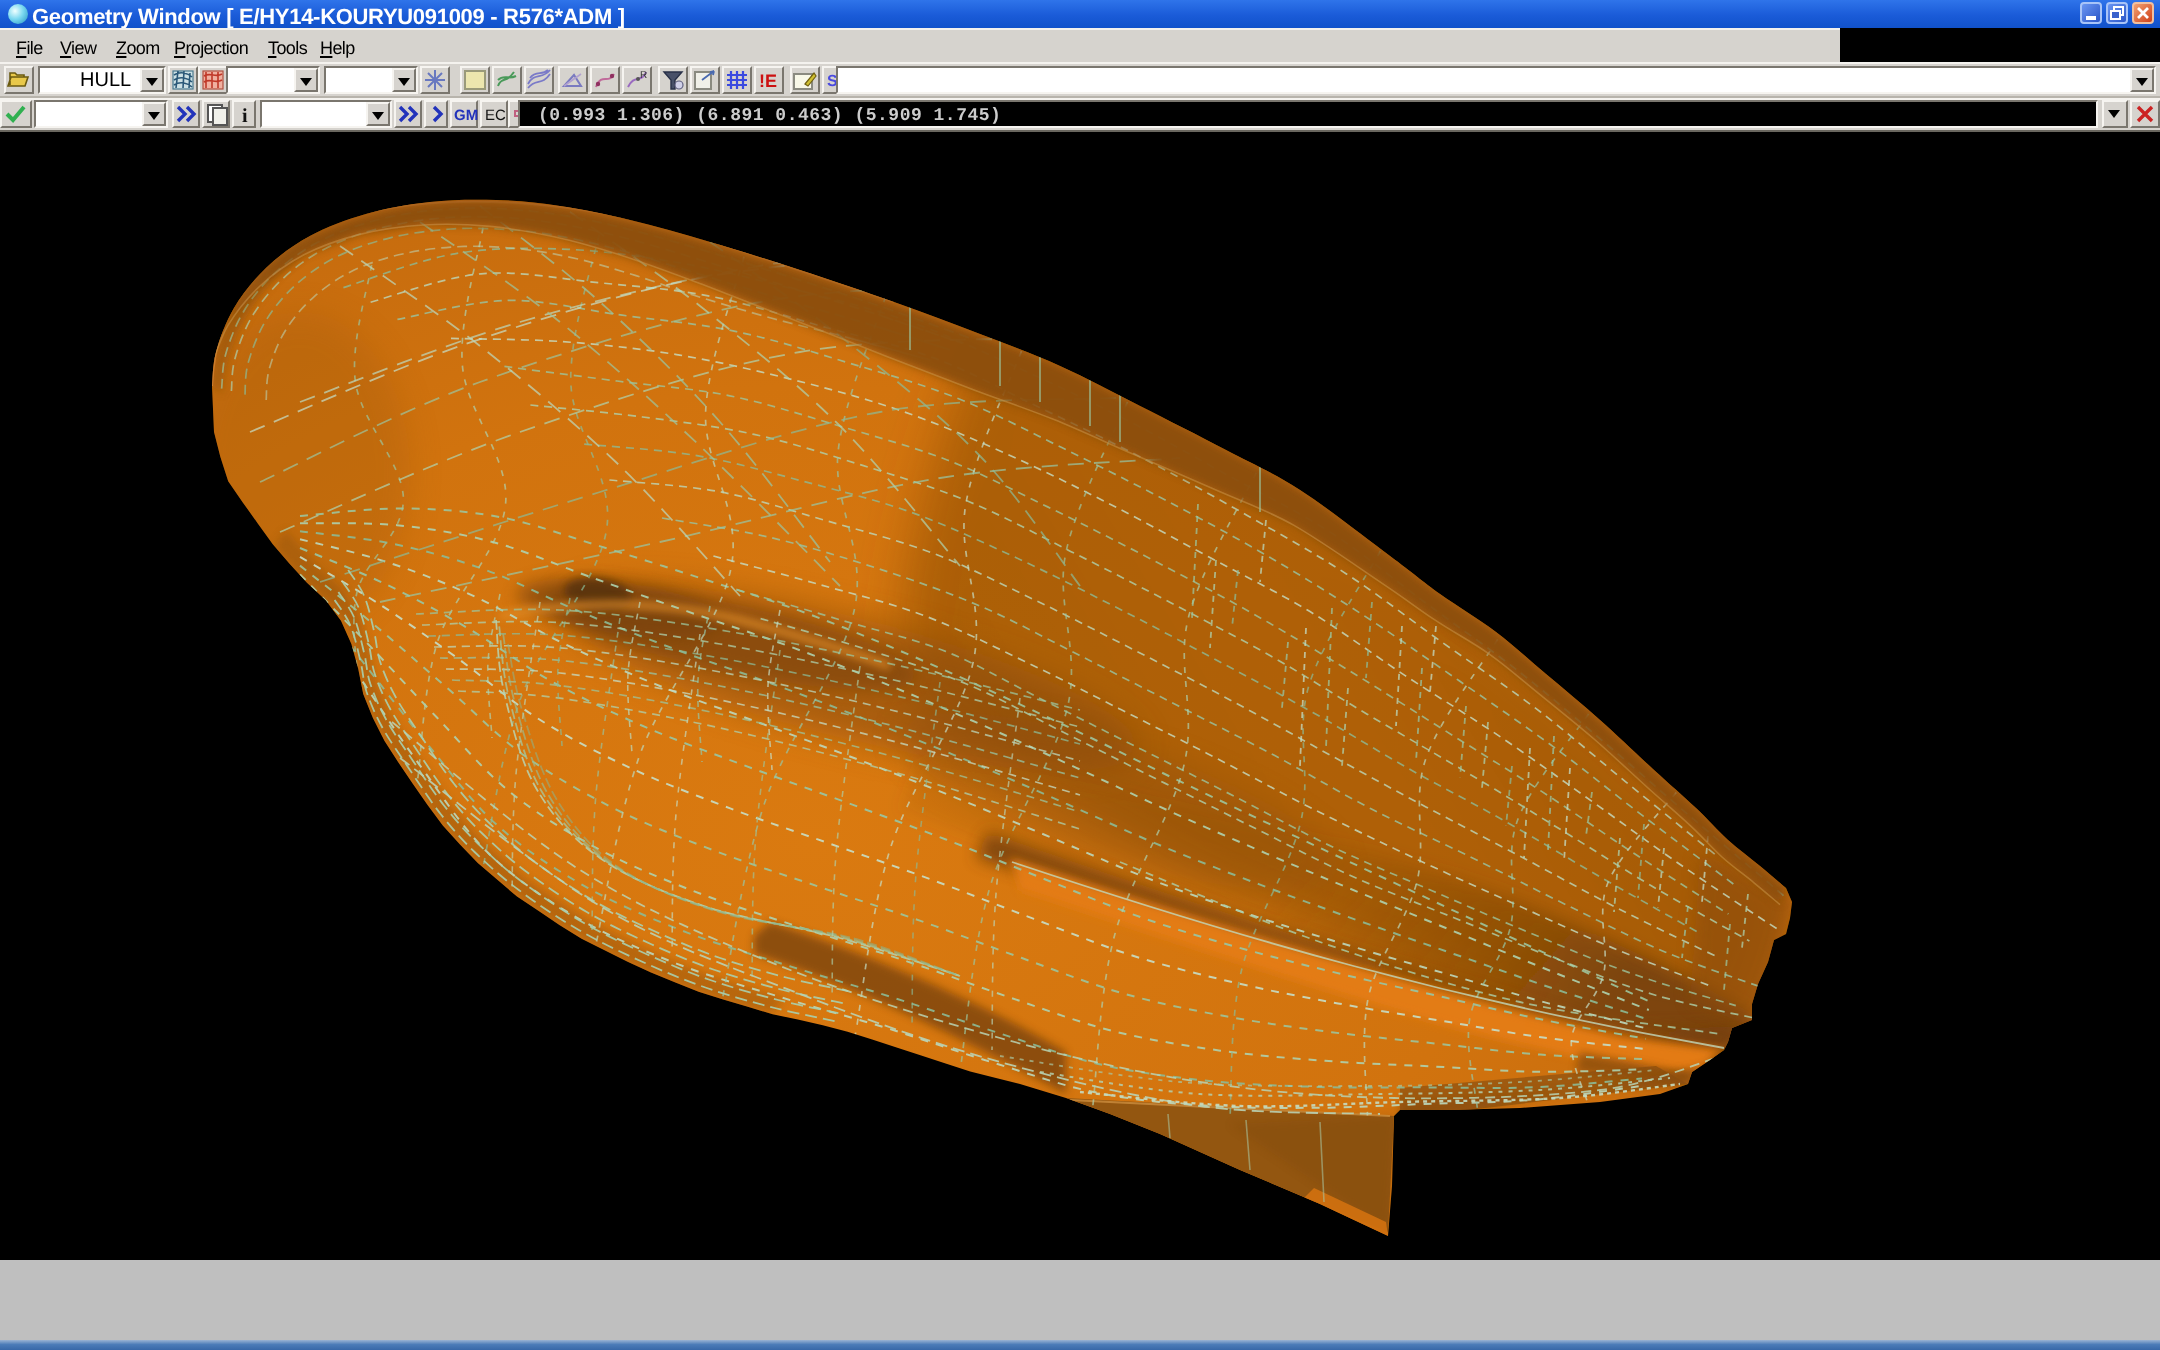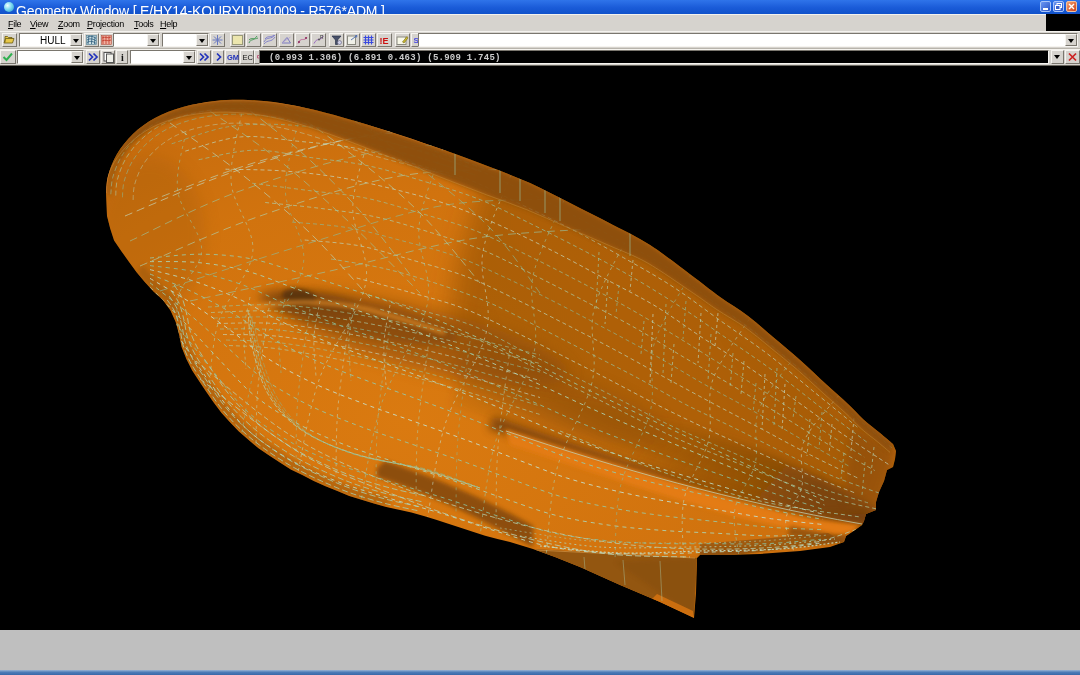--- a/index.html
+++ b/index.html
@@ -1,26 +1,26 @@
 <!DOCTYPE html>
 <html><head><meta charset="utf-8">
 <style>
 html,body{margin:0;padding:0;width:1080px;height:675px;overflow:hidden;background:#000;}
 body{font-family:"Liberation Sans",sans-serif;}
 .win{position:absolute;left:0;top:0;width:1080px;height:675px;}
 .title{position:absolute;left:0;top:0;width:1080px;height:14px;
 background:linear-gradient(#2f74ea,#1a5bd8 55%,#1152ca);}
-.title .txt{position:absolute;left:16px;top:2.5px;color:#fff;font-weight:normal;font-size:14px;letter-spacing:-0.15px;white-space:nowrap;}
+.title .txt{position:absolute;left:16px;top:2.5px;color:#fff;font-weight:bold;font-size:11px;letter-spacing:-0.15px;white-space:nowrap;}
 .ticon{position:absolute;left:4px;top:2px;width:10px;height:10px;border-radius:50%;
 background:radial-gradient(circle at 35% 35%, #f0ffff, #7ad8f0 45%, #2090c0);}
 .wb{position:absolute;top:1px;width:11px;height:11px;border-radius:2px;border:1px solid #a8c4f8;box-sizing:border-box;
 background:linear-gradient(135deg,#6a96f2,#2a55c8);overflow:hidden;}
 .wb svg{position:absolute;left:0;top:0;}
 .wb.cl{background:linear-gradient(135deg,#f0a070,#d04018);border-color:#f0c0a0;}
-.menubar{position:absolute;left:0;top:14px;width:1046px;height:17px;background:#d6d3ce;
+.menubar{position:absolute;left:0;top:14px;width:920px;height:17px;background:#d6d3ce;
 border-top:1px solid #f4f2ee;box-sizing:border-box;}
 .menubar .m{position:absolute;top:4px;font-size:9px;letter-spacing:-0.3px;color:#000;}
 .menubar .m u{text-decoration:underline;}
 .tb{position:absolute;left:0;width:1080px;background:#d6d3ce;box-sizing:border-box;}
 .tb1{top:31px;height:17px;border-top:1px solid #f4f2ee;}
 .tb2{top:48px;height:17px;border-top:1px solid #b8b4ac;box-shadow:inset 0 1px 0 #f4f2ee;}
 .btn{position:absolute;width:15px;height:14px;background:#d6d3ce;border:1px solid;
 border-color:#f6f4f0 #7a766e #7a766e #f6f4f0;box-sizing:border-box;}
 .btn svg{position:absolute;left:0;top:0;}
 .combo{position:absolute;height:14px;background:#fff;border:1px solid;border-color:#7a766e #f6f4f0 #f6f4f0 #7a766e;box-sizing:border-box;}

